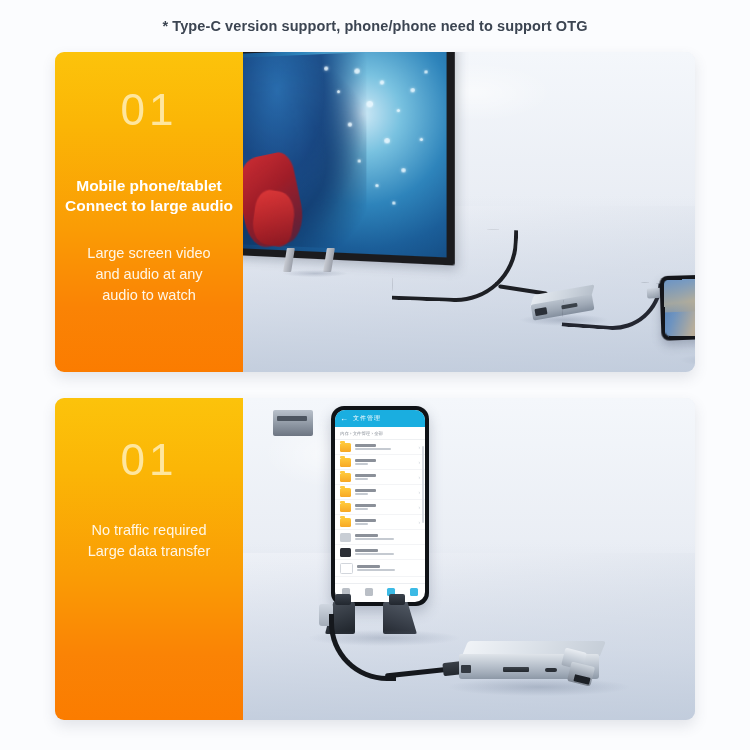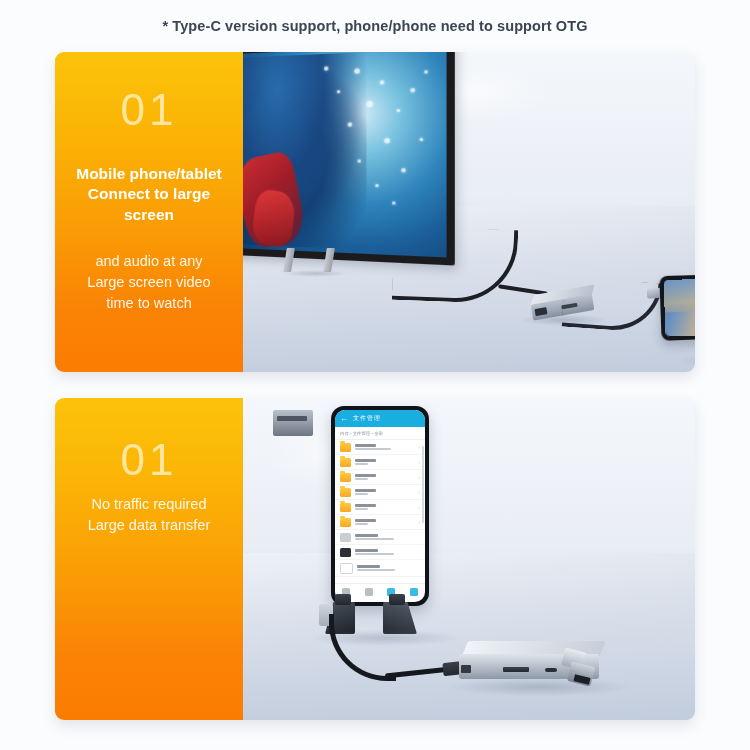--- a/index.html
+++ b/index.html
@@ -67,32 +67,32 @@
   #panel-1 .side-num { margin-top: 36px; }
   #panel-2 .side-num { margin-top: 40px; }
 
   .side-title {
     font-size: 15.5px;
     font-weight: 700;
     line-height: 1.32;
     color: #ffffff;
     padding: 0 6px;
   }
-  #panel-1 .side-title { margin-top: 32px; }
+  #panel-1 .side-title { margin-top: 44px; }
   #panel-2 .side-title { margin-top: 62px; }
 
   .side-sub {
     font-size: 14.5px;
     font-weight: 400;
     line-height: 1.45;
     color: #fff6e6;
     padding: 0 14px;
   }
   #panel-1 .side-sub { margin-top: 26px; }
-  #panel-2 .side-sub { margin-top: 12px; }
+  #panel-2 .side-sub { margin-top: 38px; }
 
   
   .photo {
     flex: 1 1 auto;
     position: relative;
     overflow: hidden;
     background: linear-gradient(165deg, #f7f9fc 0%, #eef1f7 42%, #e2e7ef 72%, #d9e0ea 100%);
   }
   
   .desk-shade {
@@ -662,26 +662,26 @@
 <body>
 
 <div class="header-note">* Type-C version support, phone/phone need to support OTG</div>
 
 <div class="panel" id="panel-1">
 
   <div class="side">
     <div class="side-num">01</div>
     <div class="side-title">
       <div>Mobile phone/tablet</div>
-      <div>Connect to large screen</div>
+      <div>Connect to large audio</div>
     </div>
     <div class="side-sub">
+      <div>Large screen video</div>
       <div>and audio at any</div>
-      <div>Large screen video</div>
-      <div>time to watch</div>
+      <div>audio to watch</div>
     </div>
   </div>
 
   <div class="photo">
     <div class="wall-shade"></div>
     <div class="desk-shade"></div>
     <div class="blob" style="left:150px;top:10px;width:160px;height:60px;"></div>
 
     <div class="tv">
       <div class="tv-side"></div>

